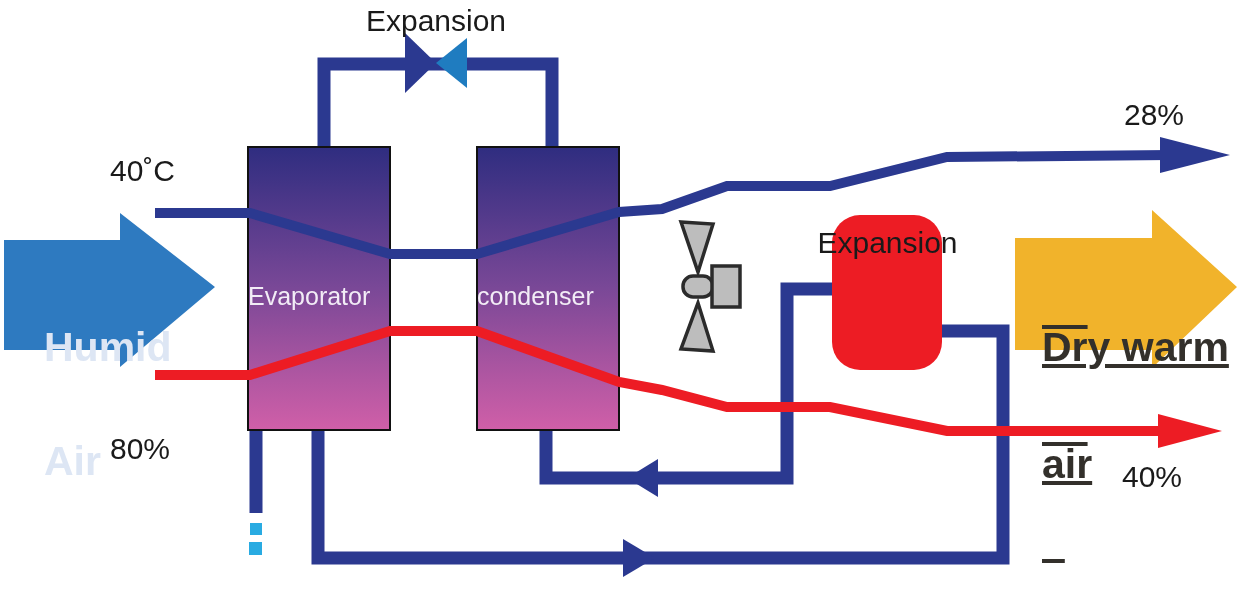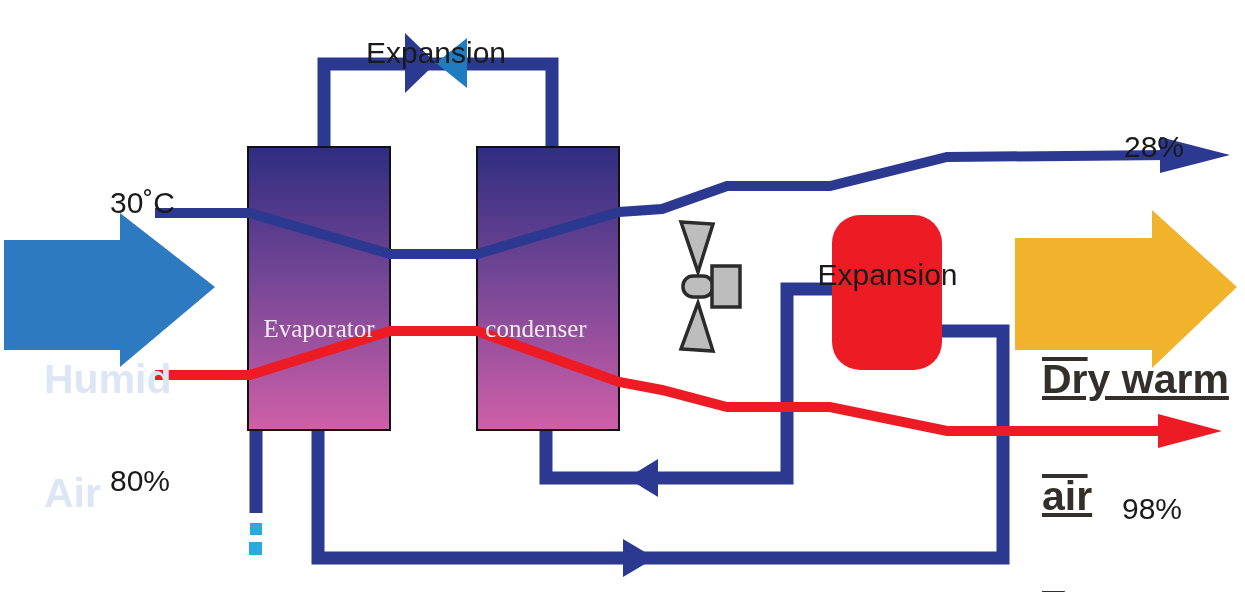--- a/index.html
+++ b/index.html
@@ -25,28 +25,26 @@
   .yellow-fill {fill:var(--warm-yellow,#f1b32b);}
   .hx-box      {fill:url(#hxgrad);stroke:#111111;stroke-width:2;}
   .fan-part    {fill:var(--fan-gray,#bdbdbd);stroke:var(--outline-dark,#2b2b2b);stroke-width:3.5;}
 
   .lbl{
     position:absolute;
     color:var(--text-black,#1a1a1a);
     font-size:30px;
     line-height:1.1;
     white-space:pre;
-    margin-top:32px;
   }
   .lbl.center{text-align:center;}
   .box-label{
     color:var(--box-label-white,#f2ecf6);
     font-size:25px;
-    text-align:center;
-    font-family:Liberation Serif, serif;
+    text-align:left;
   }
   .arrow-label{font-weight:600;font-size:41px;}
   .humid-label{color:var(--humid-text,#dde6f4);line-height:38px;}
   .dry-label{color:var(--dry-text,#33302b);line-height:39px;}
 </style>
 </head>
 <body>
 
 <div id="stage">
 
@@ -90,21 +88,21 @@
     </g>
 
     <rect class="red-fill" x="832" y="215" width="110" height="155" rx="28"></rect>
 
     <polygon class="humid-fill" points="4,240 120,240 120,213 215,287 120,367 120,350 4,350"></polygon>
     <polygon class="yellow-fill" points="1015,238 1152,238 1152,210 1237,287 1152,368 1152,350 1015,350"></polygon>
   </svg>
 
   <div class="lbl center" style="left:355px;top:4px;width:162px;">Expansion</div>
 
-  <div class="lbl" style="left:110px;top:154px;">30˚C</div>
+  <div class="lbl" style="left:110px;top:154px;">40˚C</div>
 
   <div class="lbl" style="left:110px;top:432px;text-align:center;">80%</div>
 
   <div class="lbl arrow-label humid-label" style="left:44px;top:252px;">
     <div>Humid</div>
     <div>Air</div>
   </div>
 
   <div class="lbl box-label" style="left:248px;top:283px;width:142px;">Evaporator</div>
 
@@ -112,20 +110,20 @@
 
   <div class="lbl center" style="left:795px;top:226px;width:185px;">Expansion</div>
 
   <div class="lbl arrow-label dry-label" style="left:1042px;top:250px;text-decoration:underline;">
     <div>Dry warm</div>
     <div>air</div>
   </div>
 
   <div class="lbl" style="left:1124px;top:98px;">28%</div>
 
-  <div class="lbl" style="left:1122px;top:460px;">98%</div>
+  <div class="lbl" style="left:1122px;top:460px;">40%</div>
 
   <div class="lbl" style="left:84px;top:514px;line-height:36px;">
     <div>Condensate</div>
     
   </div>
 
 </div>
 
 </body></html>

